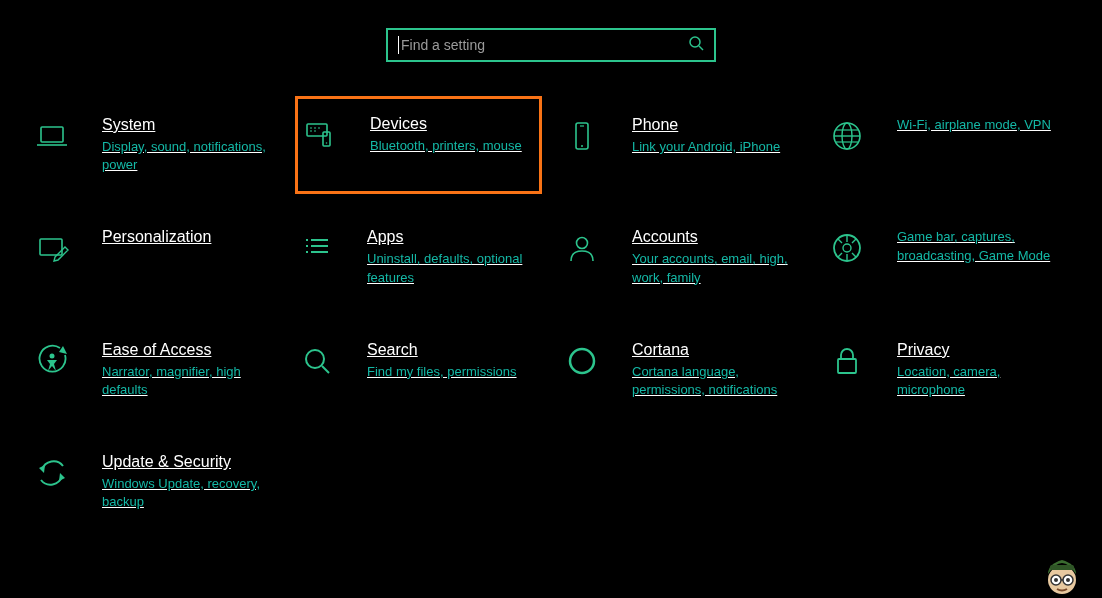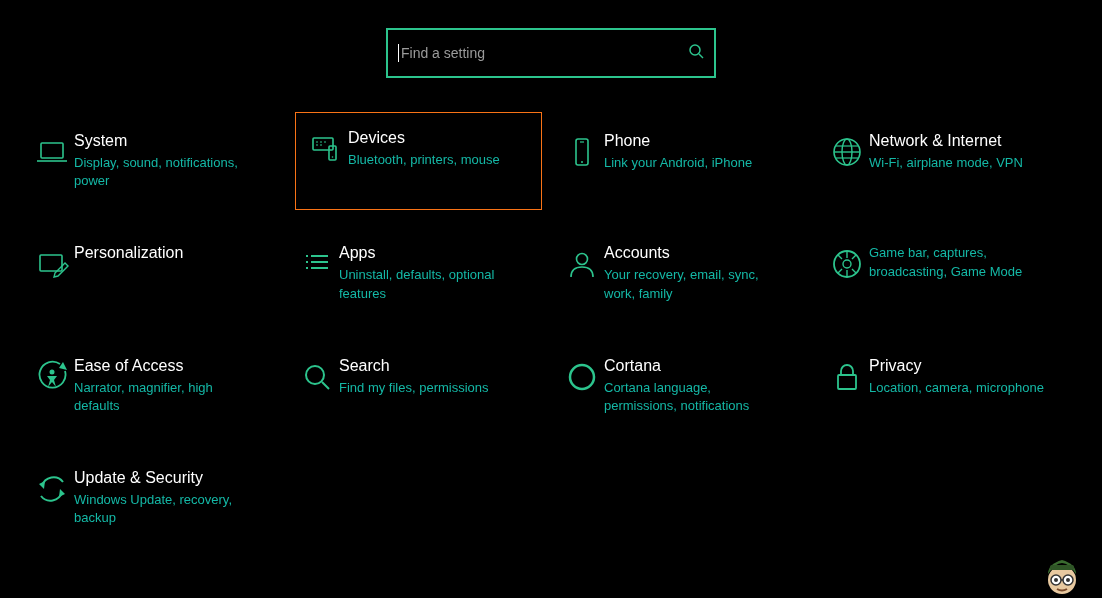--- a/index.html
+++ b/index.html
@@ -16,21 +16,21 @@
       overflow: hidden;
       position: relative;
     }
     .search-wrap {
       display: flex;
       justify-content: center;
       padding-top: 28px;
     }
     .search-box {
       width: 330px;
-      height: 50px;
+      height: 34px;
       border: 2px solid #2cc48d;
       background: #000;
       display: flex;
       align-items: center;
       padding: 0 10px;
     }
     .cursor-bar {
       width: 1px;
       height: 18px;
       background: #fff;
@@ -51,27 +51,28 @@
     .grid {
       padding: 50px 30px 0 30px;
       display: grid;
       grid-template-columns: repeat(4, 1fr);
       column-gap: 18px;
       row-gap: 46px;
     }
     .cat {
       display: flex;
       align-items: flex-start;
-      gap: 4px;
+      gap: 32px;
       cursor: pointer;
       padding: 4px;
+      text-decoration: underline;
     }
     .cat.highlighted {
-      border: 1px solid #f97316;
-      padding: 16px 4px 16px 12px;
+      border: 3px solid #f97316;
+      padding: 16px 4px 16px 4px;
       margin-top: -16px;
       margin-bottom: -16px;
     }
     .icon-box {
       width: 36px;
       height: 36px;
       flex-shrink: 0;
       display: flex;
       align-items: center;
       justify-content: center;
@@ -234,21 +235,20 @@
         <div class="desc">Link your Android, iPhone</div>
       </div>
     </div>
     <div class="cat">
       <div class="icon-box">
         <svg viewBox="0 0 34 34">
           <use href="#ic-globe"></use>
         </svg>
       </div>
       <div class="txt">
-        <div class="title">Network &amp; Internet</div>
         <div class="desc">Wi-Fi, airplane mode, VPN</div>
       </div>
     </div>
     <div class="cat">
       <div class="icon-box">
         <svg viewBox="0 0 34 34">
           <use href="#ic-personalization"></use>
         </svg>
       </div>
       <div class="txt">
@@ -267,21 +267,21 @@
       </div>
     </div>
     <div class="cat">
       <div class="icon-box">
         <svg viewBox="0 0 34 34">
           <use href="#ic-account"></use>
         </svg>
       </div>
       <div class="txt">
         <div class="title">Accounts</div>
-        <div class="desc">Your recovery, email, sync, work, family</div>
+        <div class="desc">Your accounts, email, high, work, family</div>
       </div>
     </div>
     <div class="cat">
       <div class="icon-box">
         <svg viewBox="0 0 34 34">
           <use href="#ic-gaming"></use>
         </svg>
       </div>
       <div class="txt">
         <div class="desc">Game bar, captures, broadcasting, Game Mode</div>

